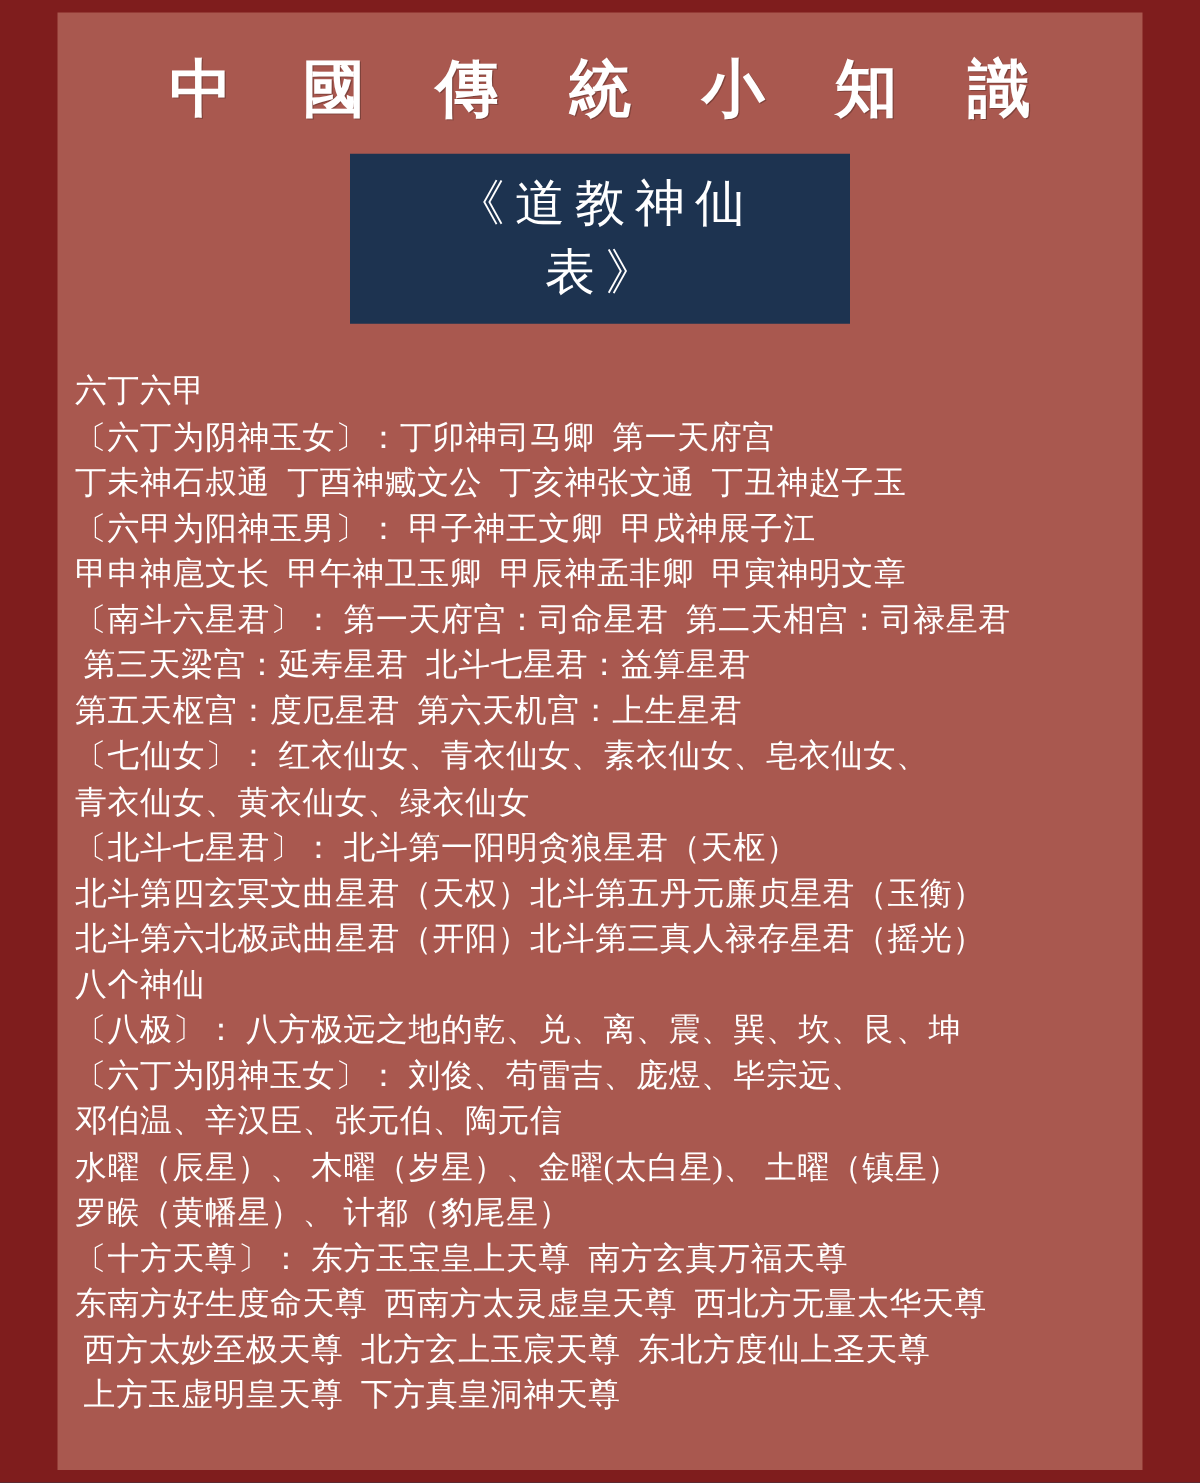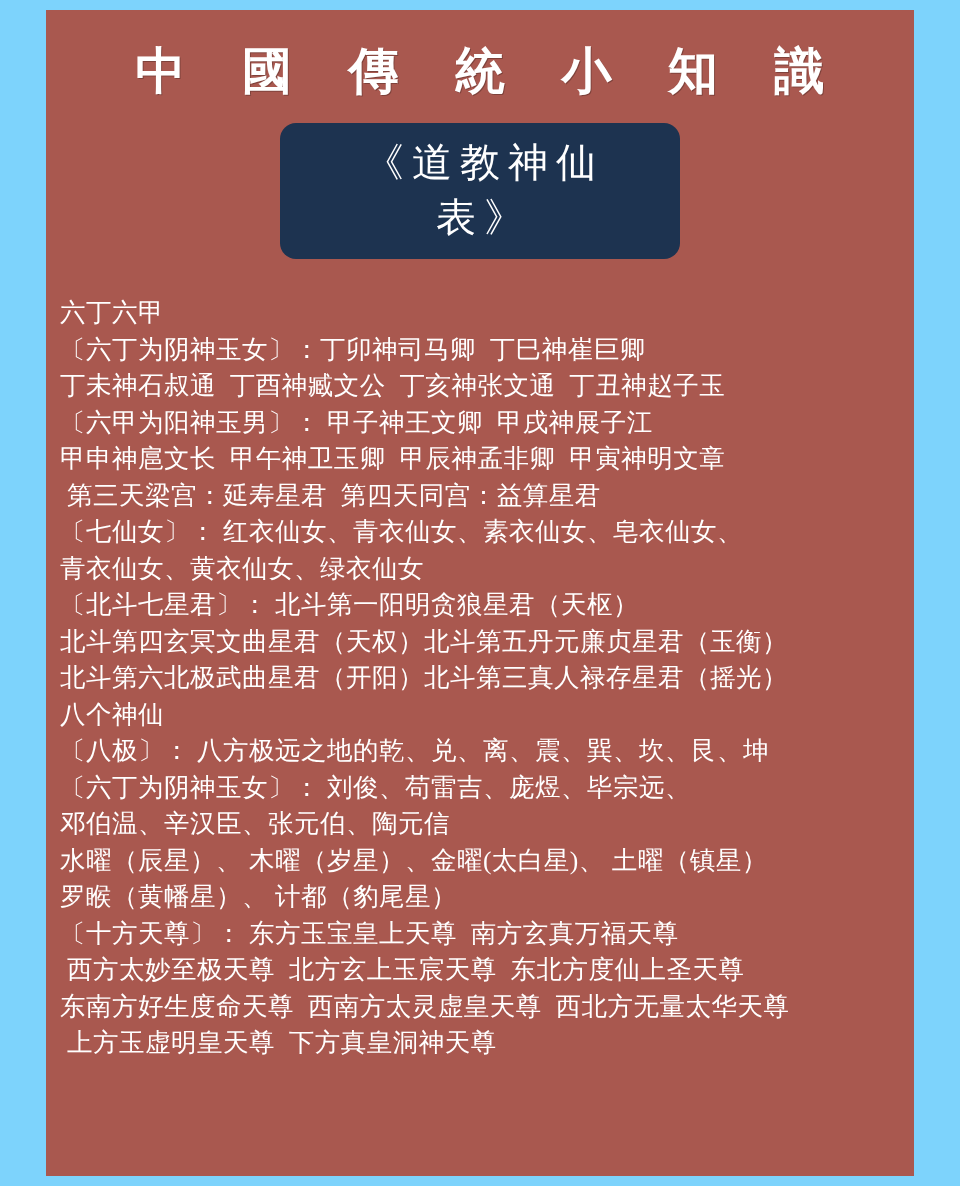--- a/index.html
+++ b/index.html
@@ -10,21 +10,21 @@
   body {
     width: 960px;
     height: 1186px;
     overflow: hidden;
     font-family: "Liberation Serif", "DejaVu Serif", serif;
   }
   .page {
     position: relative;
     width: 960px;
     height: 1186px;
-    background: #7dd3fc;
+    background: #7f1d1d;
     box-sizing: border-box;
   }
   .card {
     position: absolute;
     left: 46px;
     top: 10px;
     width: 868px;
     height: 1166px;
     background: #a9584f;
     box-sizing: border-box;
@@ -48,21 +48,20 @@
   .subtitle {
     background: #1d3350;
     color: #ffffff;
     font-size: 40px;
     letter-spacing: 8px;
     padding: 12px 30px 14px 38px;
     width: 400px;
     text-align: center;
     box-sizing: border-box;
     font-family: "Liberation Serif", "DejaVu Serif", serif;
-    border-radius: 16px;
   }
   .body-text {
     margin: 36px 0 0 0;
     padding: 0 14px 0 14px;
     color: #ffffff;
     font-size: 25.5px;
     line-height: 36.5px;
     font-family: "Liberation Serif", "DejaVu Serif", serif;
     letter-spacing: 0.5px;
   }
@@ -78,36 +77,38 @@
   <div class="card">
 
     <div class="title">中 國 傳 統 小 知 識</div>
 
     <div class="subtitle-wrap">
       <div class="subtitle">《道教神仙表》</div>
     </div>
 
     <div class="body-text">
         <div class="line">六丁六甲</div>
-        <div class="line">〔六丁为阴神玉女〕：丁卯神司马卿  丁巳神崔巨卿</div>
+        <div class="line">〔六丁为阴神玉女〕：丁卯神司马卿  第一天府宫</div>
         <div class="line">丁未神石叔通  丁酉神臧文公  丁亥神张文通  丁丑神赵子玉</div>
         <div class="line">〔六甲为阳神玉男〕： 甲子神王文卿  甲戌神展子江</div>
         <div class="line">甲申神扈文长  甲午神卫玉卿  甲辰神孟非卿  甲寅神明文章</div>
-        <div class="line"> 第三天梁宫：延寿星君  第四天同宫：益算星君</div>
+        <div class="line">〔南斗六星君〕： 第一天府宫：司命星君  第二天相宫：司禄星君</div>
+        <div class="line"> 第三天梁宫：延寿星君  北斗七星君：益算星君</div>
+        <div class="line">第五天枢宫：度厄星君  第六天机宫：上生星君</div>
         <div class="line">〔七仙女〕： 红衣仙女、青衣仙女、素衣仙女、皂衣仙女、</div>
         <div class="line">青衣仙女、黄衣仙女、绿衣仙女</div>
         <div class="line">〔北斗七星君〕： 北斗第一阳明贪狼星君（天枢）</div>
         <div class="line">北斗第四玄冥文曲星君（天权）北斗第五丹元廉贞星君（玉衡）</div>
         <div class="line">北斗第六北极武曲星君（开阳）北斗第三真人禄存星君（摇光）</div>
         <div class="line">八个神仙</div>
         <div class="line">〔八极〕： 八方极远之地的乾、兑、离、震、巽、坎、艮、坤</div>
         <div class="line">〔六丁为阴神玉女〕： 刘俊、苟雷吉、庞煜、毕宗远、</div>
         <div class="line">邓伯温、辛汉臣、张元伯、陶元信</div>
         <div class="line">水曜（辰星）、 木曜（岁星）、金曜(太白星)、 土曜（镇星）</div>
         <div class="line">罗睺（黄幡星）、 计都（豹尾星）</div>
         <div class="line">〔十方天尊〕： 东方玉宝皇上天尊  南方玄真万福天尊</div>
+        <div class="line">东南方好生度命天尊  西南方太灵虚皇天尊  西北方无量太华天尊</div>
         <div class="line"> 西方太妙至极天尊  北方玄上玉宸天尊  东北方度仙上圣天尊</div>
-        <div class="line">东南方好生度命天尊  西南方太灵虚皇天尊  西北方无量太华天尊</div>
         <div class="line"> 上方玉虚明皇天尊  下方真皇洞神天尊</div>
       </div>
 
   </div>
 </div>
 
 </body></html>

